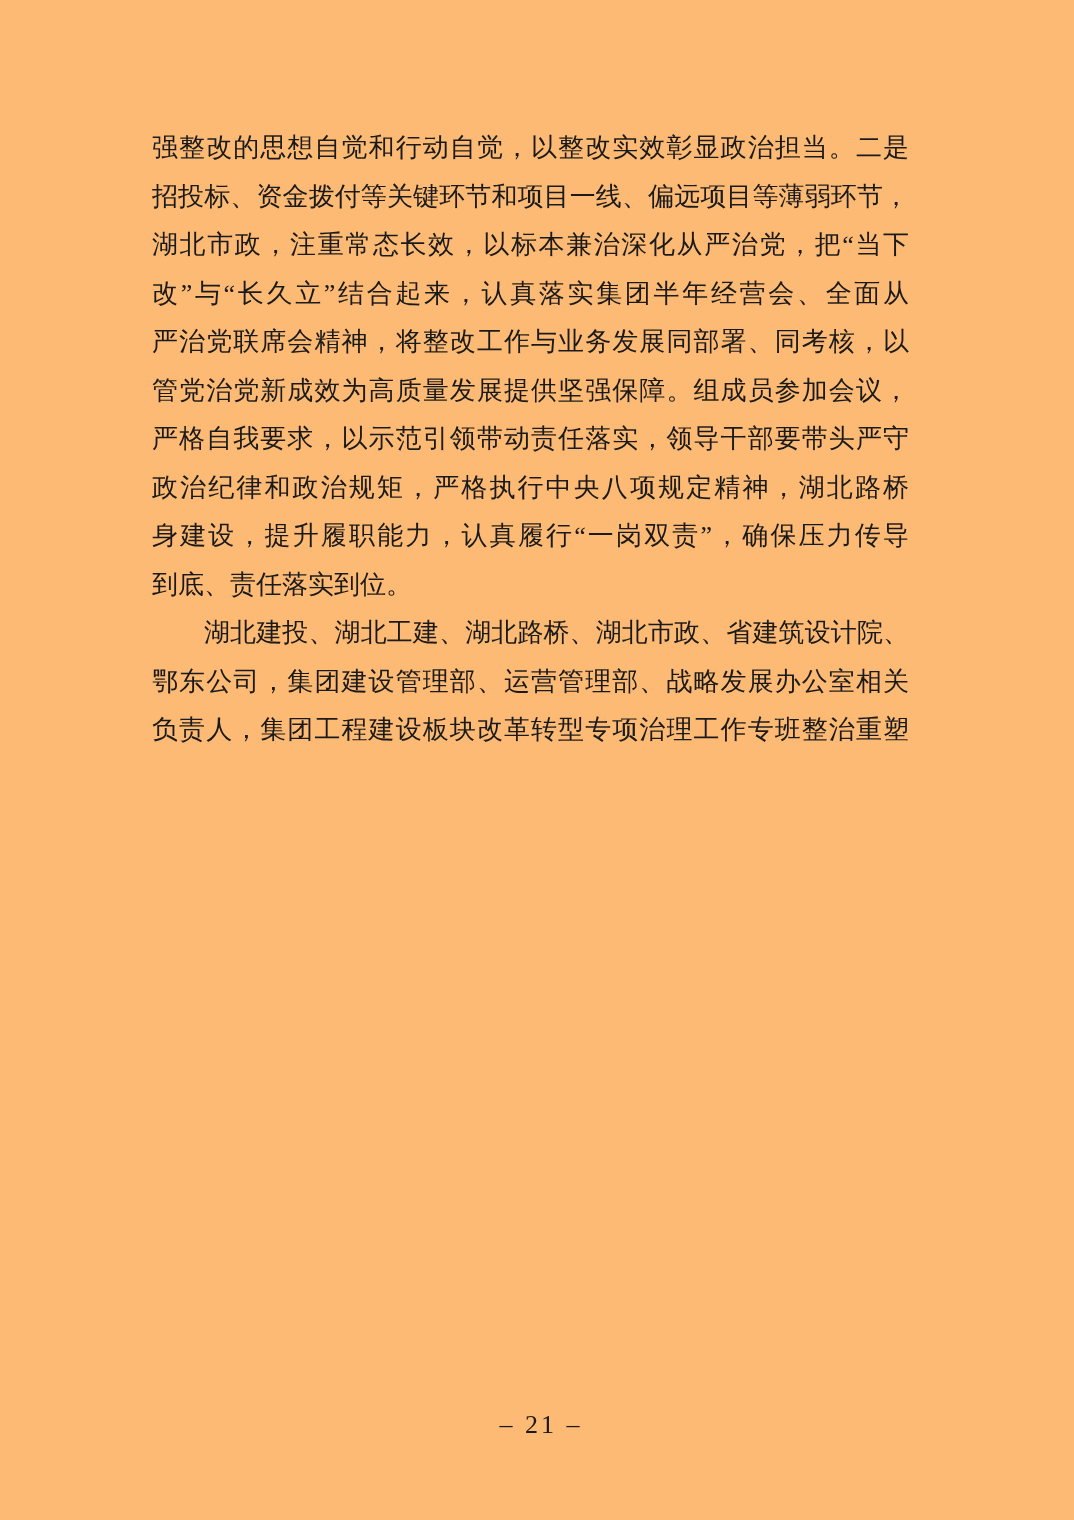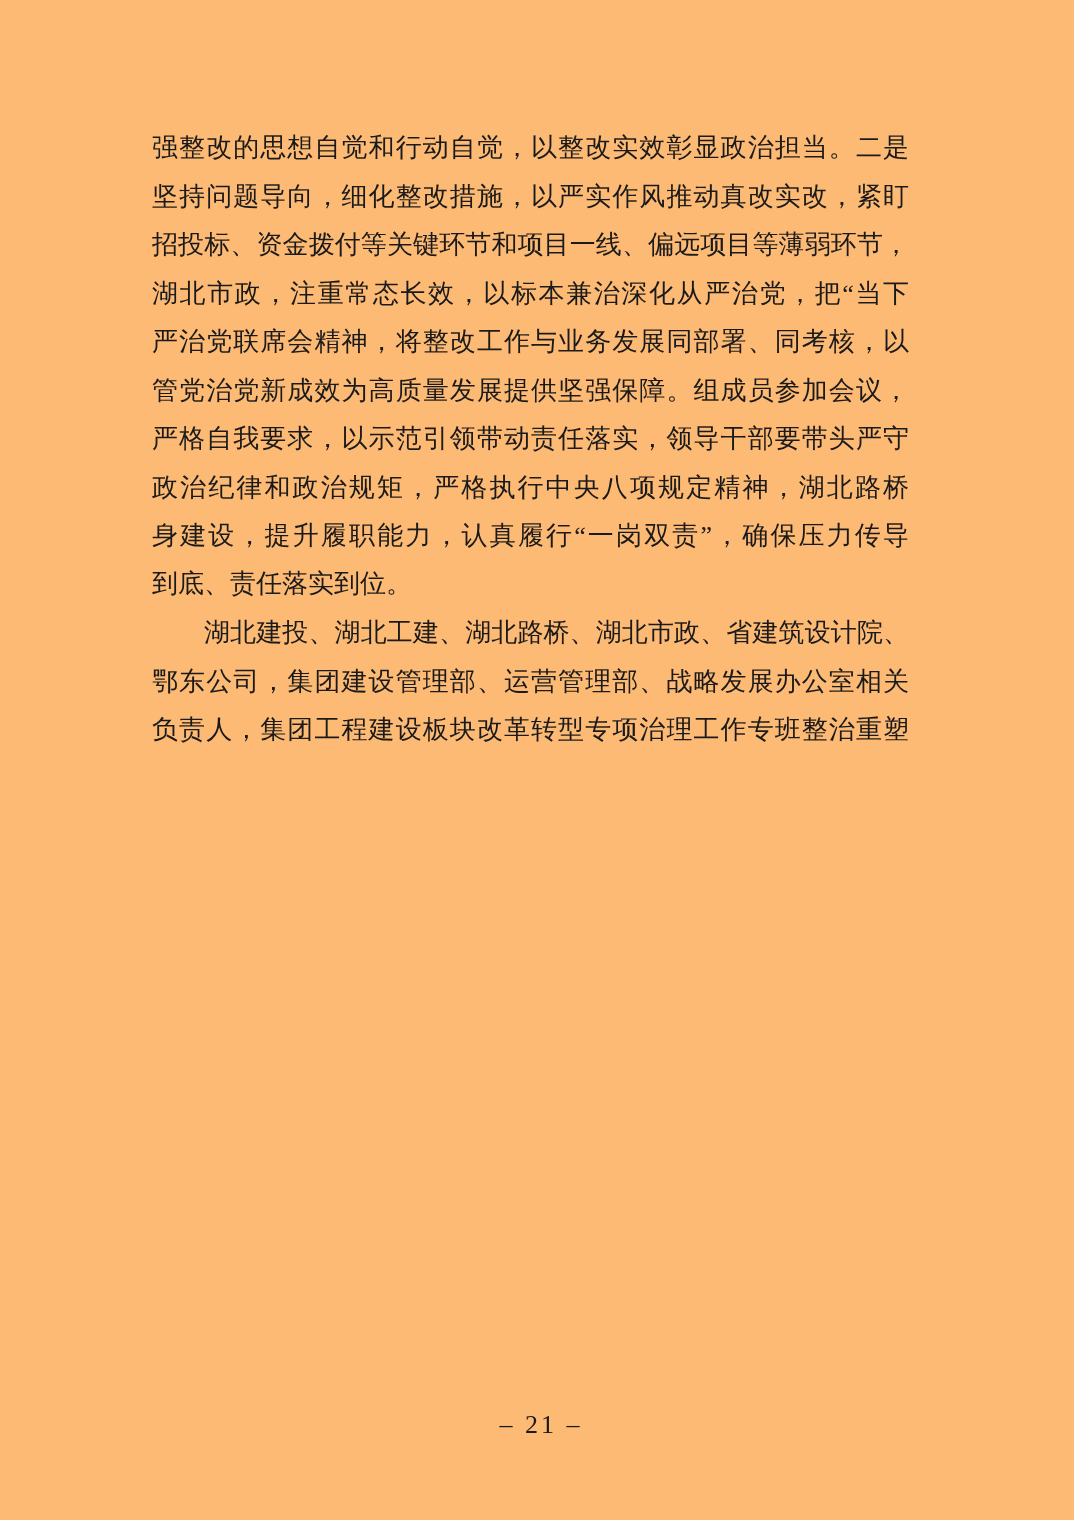--- a/index.html
+++ b/index.html
@@ -28,21 +28,20 @@
   .line {
     text-align: justify;
     text-align-last: justify;
     white-space: nowrap;
     height: 48.5px;
     overflow: visible;
   }
   .line.para-last {
     text-align: right;
     text-align-last: left;
-    font-family: Liberation Mono, monospace;
   }
   .line.indent {
     text-indent: 2em;
   }
   .footer {
     position: absolute;
     top: 1410px;
     left: 4px;
     width: 100%;
     text-align: center;
@@ -53,23 +52,23 @@
   }
 </style>
 </head>
 <body>
 
 <div class="page">
 
   <div class="text-block">
 
     <div class="line">强整改的思想自觉和行动自觉，以整改实效彰显政治担当。二是</div>
-    <div class="line">坚持问题导向，细化整改措施，以严实作风推动真改实改，紧盯</div>
     <div class="line">招投标、资金拨付等关键环节和项目一线、偏远项目等薄弱环节，</div>
     <div class="line">湖北市政，注重常态长效，以标本兼治深化从严治党，把“当下</div>
+    <div class="line">改”与“长久立”结合起来，认真落实集团半年经营会、全面从</div>
     <div class="line">严治党联席会精神，将整改工作与业务发展同部署、同考核，以</div>
     <div class="line">管党治党新成效为高质量发展提供坚强保障。组成员参加会议，</div>
     <div class="line">严格自我要求，以示范引领带动责任落实，领导干部要带头严守</div>
     <div class="line">政治纪律和政治规矩，严格执行中央八项规定精神，湖北路桥</div>
     <div class="line">身建设，提升履职能力，认真履行“一岗双责”，确保压力传导</div>
     <div class="line para-last">到底、责任落实到位。</div>
 
     <div class="line indent">湖北建投、湖北工建、湖北路桥、湖北市政、省建筑设计院、</div>
     <div class="line">鄂东公司，集团建设管理部、运营管理部、战略发展办公室相关</div>
     <div class="line">负责人，集团工程建设板块改革转型专项治理工作专班整治重塑</div>

